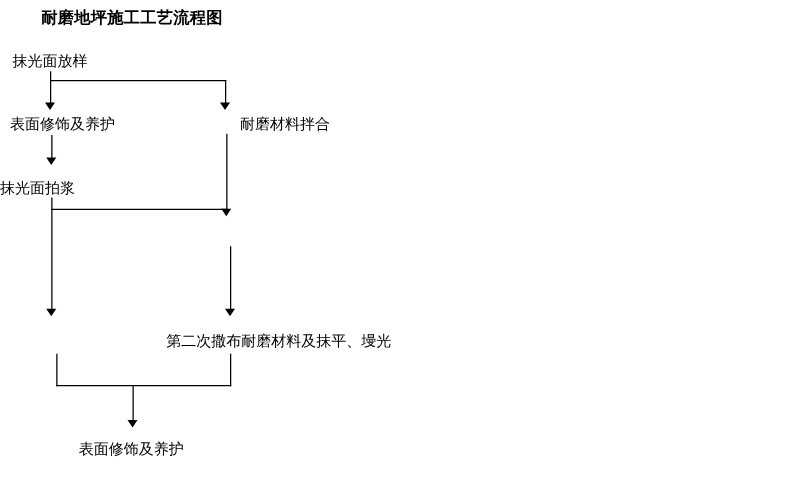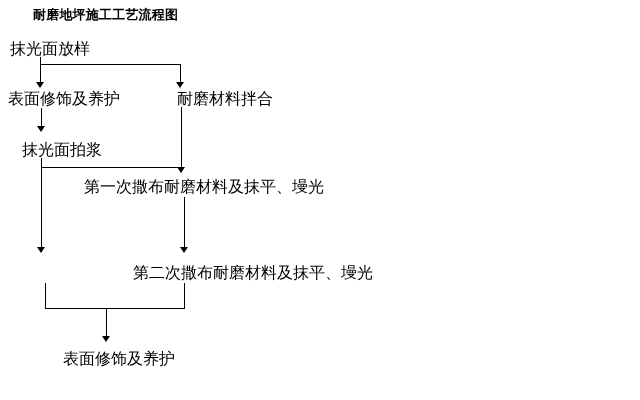--- a/index.html
+++ b/index.html
@@ -25,21 +25,21 @@
     top: 8px;
     font-size: 13px;
     font-weight: bold;
     color: #000000;
     letter-spacing: 0.2px;
     white-space: nowrap;
     line-height: 14px;
   }
   .node {
     position: absolute;
-    font-size: 16px;
+    font-size: 12px;
     color: #000000;
     white-space: nowrap;
     line-height: 14px;
     text-align: center;
   }
   .line {
     position: absolute;
     background: #000000;
   }
   .hline { height: 1px; }
@@ -55,23 +55,22 @@
 </style>
 </head>
 <body>
 
 <div class="canvas">
 
   <div class="title">耐磨地坪施工工艺流程图</div>
 
   <div class="node" style="left:10px;  top:42px;">抹光面放样</div>
   <div class="node" style="left:8px;   top:92px;">表面修饰及养护</div>
-  <div class="node" style="left:161px; top:92px;padding-left:16px;">耐磨材料拌合</div>
-  <div class="node" style="left:22px;  top:143px;font-family:Liberation Serif, serif;">抹光面拍浆</div>
-  <div class="node" style="left:84px;  top:180px;">第一次撒布耐磨材料及抹平、墁光</div>
+  <div class="node" style="left:176px; top:92px;padding-left:16px;">耐磨材料拌合</div>
+  <div class="node" style="left:0;  top:143px;font-family:Liberation Serif, serif;">抹光面拍浆</div>
   <div class="node" style="left:133px; top:266px;">第二次撒布耐磨材料及抹平、墁光</div>
   <div class="node" style="left:63px;  top:352px;">表面修饰及养护</div>
 
   <div class="line vline" style="left:40px;  top:57px;  height:26px;"></div>
   <div class="arrow" style="left:36px;  top:82px;"></div>
   <div class="line hline" style="left:40px;  top:64px;  width:141px;"></div>
   <div class="line vline" style="left:180px; top:64px;  height:19px;"></div>
   <div class="arrow" style="left:176px; top:82px;"></div>
 
   <div class="line vline" style="left:41px;  top:108px; height:19px;"></div>

